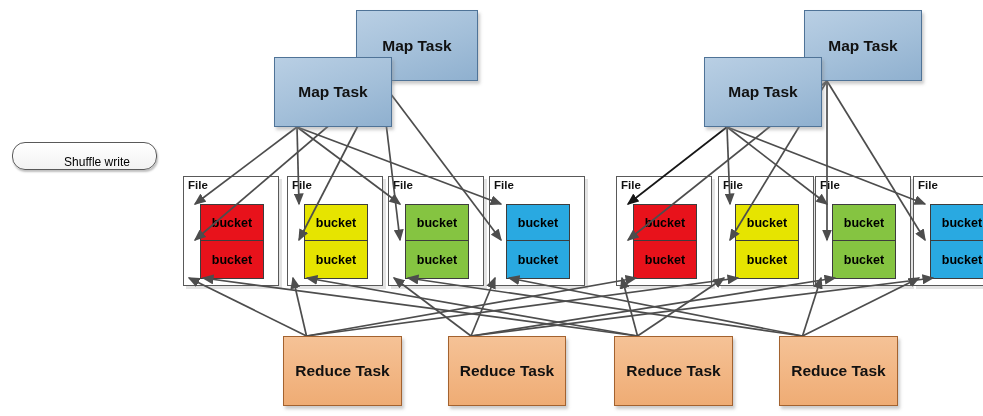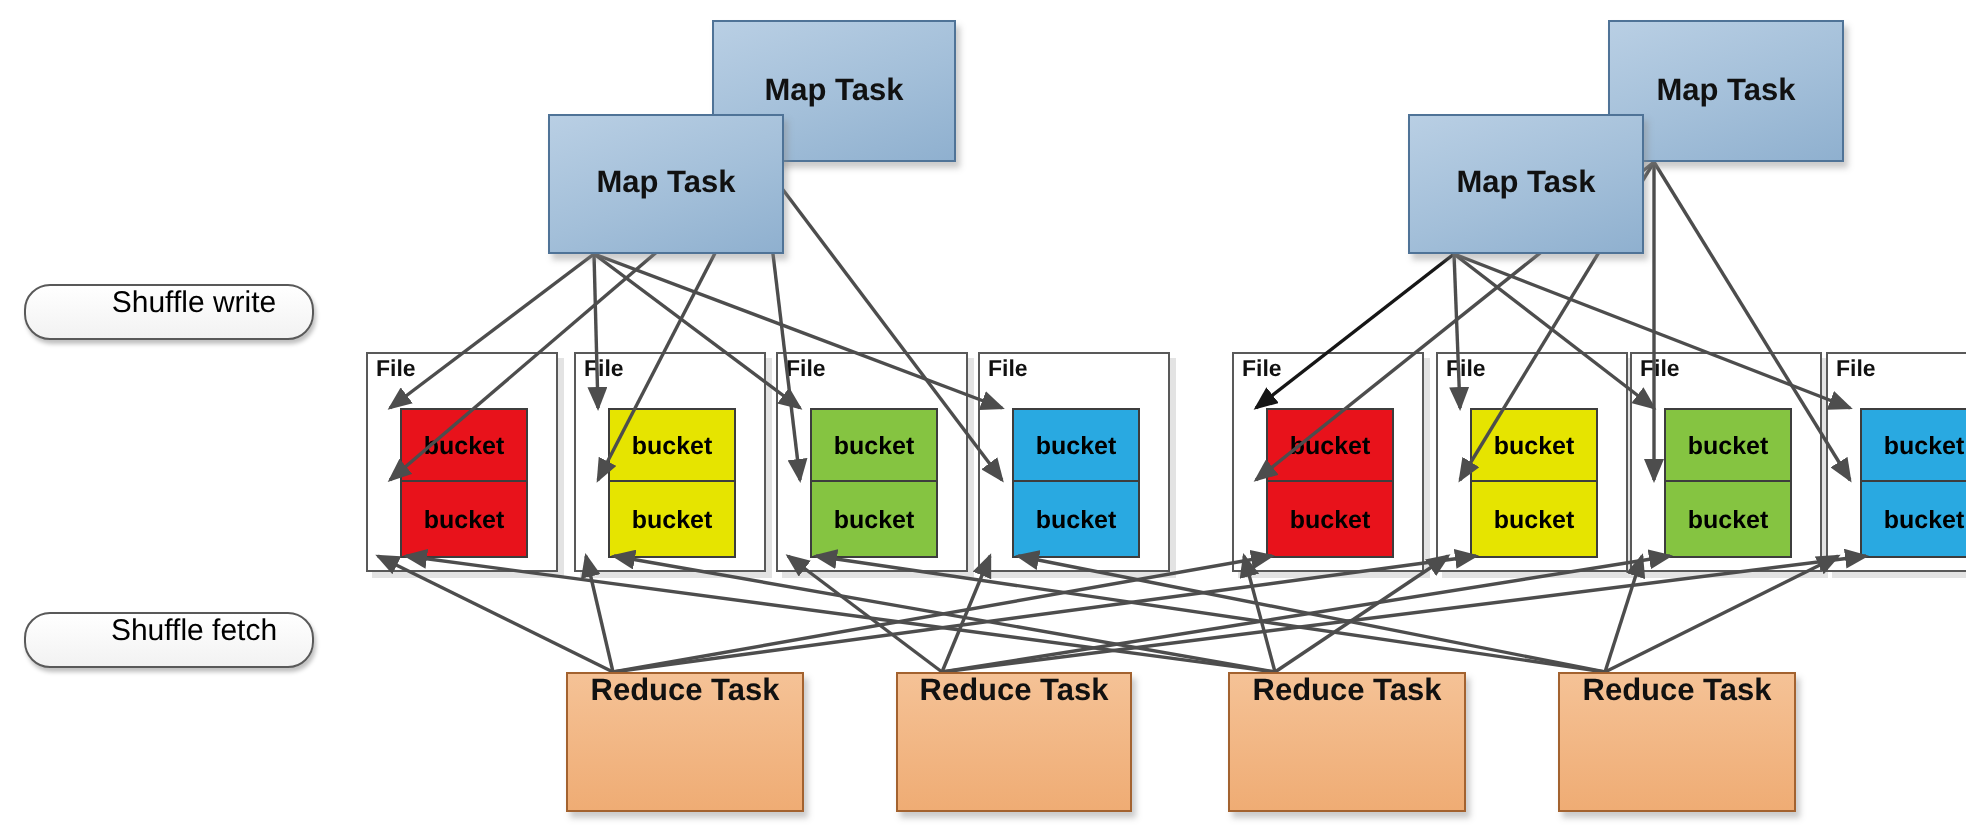--- a/index.html
+++ b/index.html
@@ -25,31 +25,31 @@
   .file-label{
     position:absolute;left:4px;top:2px;font-weight:bold;font-size:11.5px;color:#111;
   }
   .bucket{
     position:absolute;left:16px;width:62px;display:flex;align-items:center;justify-content:center;
     border:1px solid #3d3d3d;font-weight:bold;font-size:12.5px;color:#000;
   }
   .bucket.top{top:27px;height:36px;}
   .bucket.bot{top:63px;height:37px;}
   .reduce-task{
-    z-index:4;display:flex;justify-content:center;
+    z-index:4;display:flex;align-items:center;justify-content:center;
     background:linear-gradient(180deg,#f5c296 0%,#efac74 100%);
     border:1.6px solid #a3622f;box-shadow:2px 3px 3px rgba(140,140,140,.45);
     font-weight:bold;font-size:15.5px;color:#111;
   }
   .stage-pill{
     position:absolute;z-index:5;width:118px;height:26px;border-radius:13px;
-    display:flex;align-items:flex-start;justify-content:center;
+    display:flex;align-items:flex-end;justify-content:center;
     background:linear-gradient(180deg,#ffffff 0%,#f2f2f2 100%);
     border:1.4px solid #595959;box-shadow:1px 2px 2px rgba(0,0,0,.25);
-    font-size:15px;color:#000;padding-left:25px;
+    font-size:12px;color:#000;padding-left:25px;
   }
 </style>
 </head>
 <body>
 
 <div id="canvas">
 
   <svg id="arrows" width="983" height="416" viewBox="0 0 983 416">
     <defs>
       <marker id="ah" markerUnits="userSpaceOnUse" markerWidth="12" markerHeight="10" refX="10.5" refY="5" orient="auto">
@@ -90,23 +90,20 @@
         <line x1="637.5" y1="336" x2="724" y2="278" stroke="#4d4d4d" stroke-width="1.7" marker-end="url(#ah)"></line>
         <line x1="802.5" y1="336" x2="408" y2="278" stroke="#4d4d4d" stroke-width="1.7" marker-end="url(#ah)"></line>
         <line x1="802.5" y1="336" x2="509" y2="278" stroke="#4d4d4d" stroke-width="1.7" marker-end="url(#ah)"></line>
         <line x1="802.5" y1="336" x2="821" y2="278" stroke="#4d4d4d" stroke-width="1.7" marker-end="url(#ah)"></line>
         <line x1="802.5" y1="336" x2="919" y2="278" stroke="#4d4d4d" stroke-width="1.7" marker-end="url(#ah)"></line>
       </g>
   </svg>
 
   <div class="stage-pill" style="left:12px;top:142px;">
     <span>Shuffle write</span>
-  </div>
-  <div class="stage-pill" style="left:12px;top:306px;">
-    <span>Shuffle fetch</span>
   </div>
 
   <div class="node map-task behind" style="left: 320px; top: 10px; width: 122px; height: 71px;">
     <span>Map Task</span>
   </div>
   <div class="node map-task" style="left: 238px; top: 57px; width: 118px; height: 70px;">
     <span>Map Task</span>
   </div>
   <div class="node map-task behind" style="left: 768px; top: 10px; width: 118px; height: 71px;">
     <span>Map Task</span>

